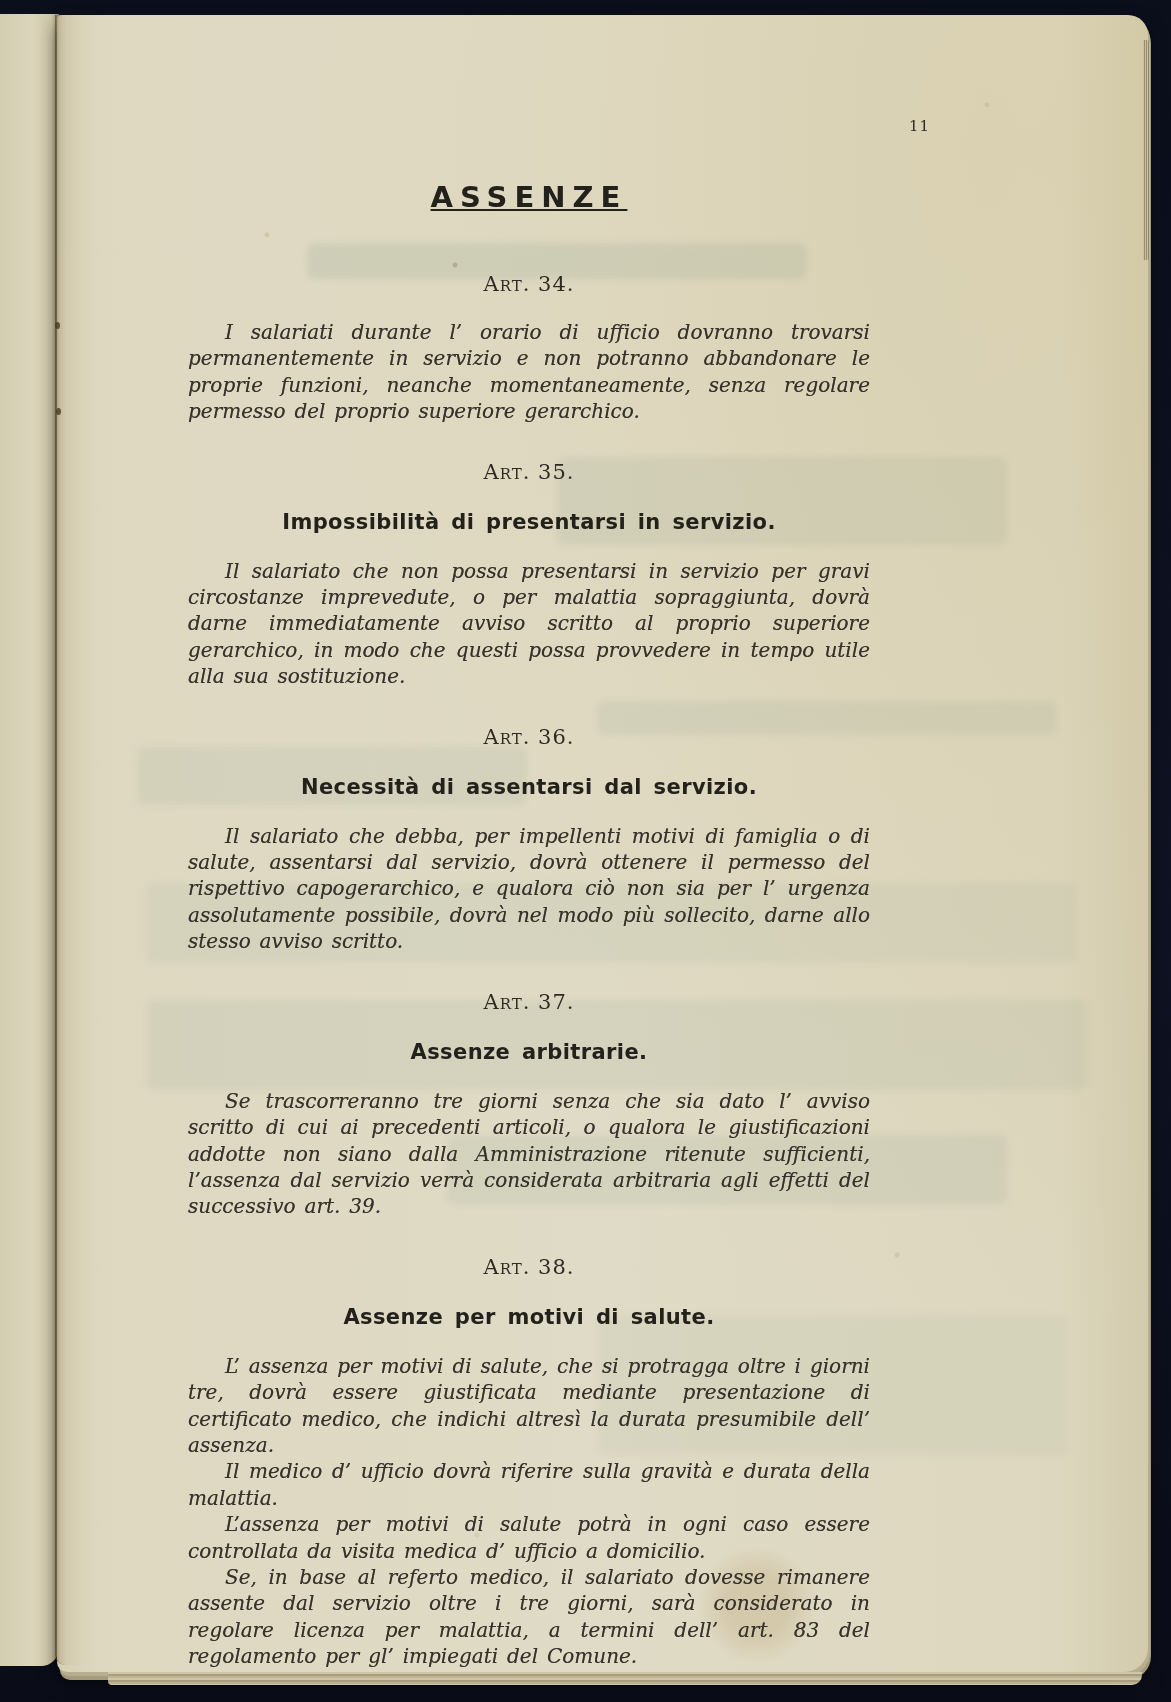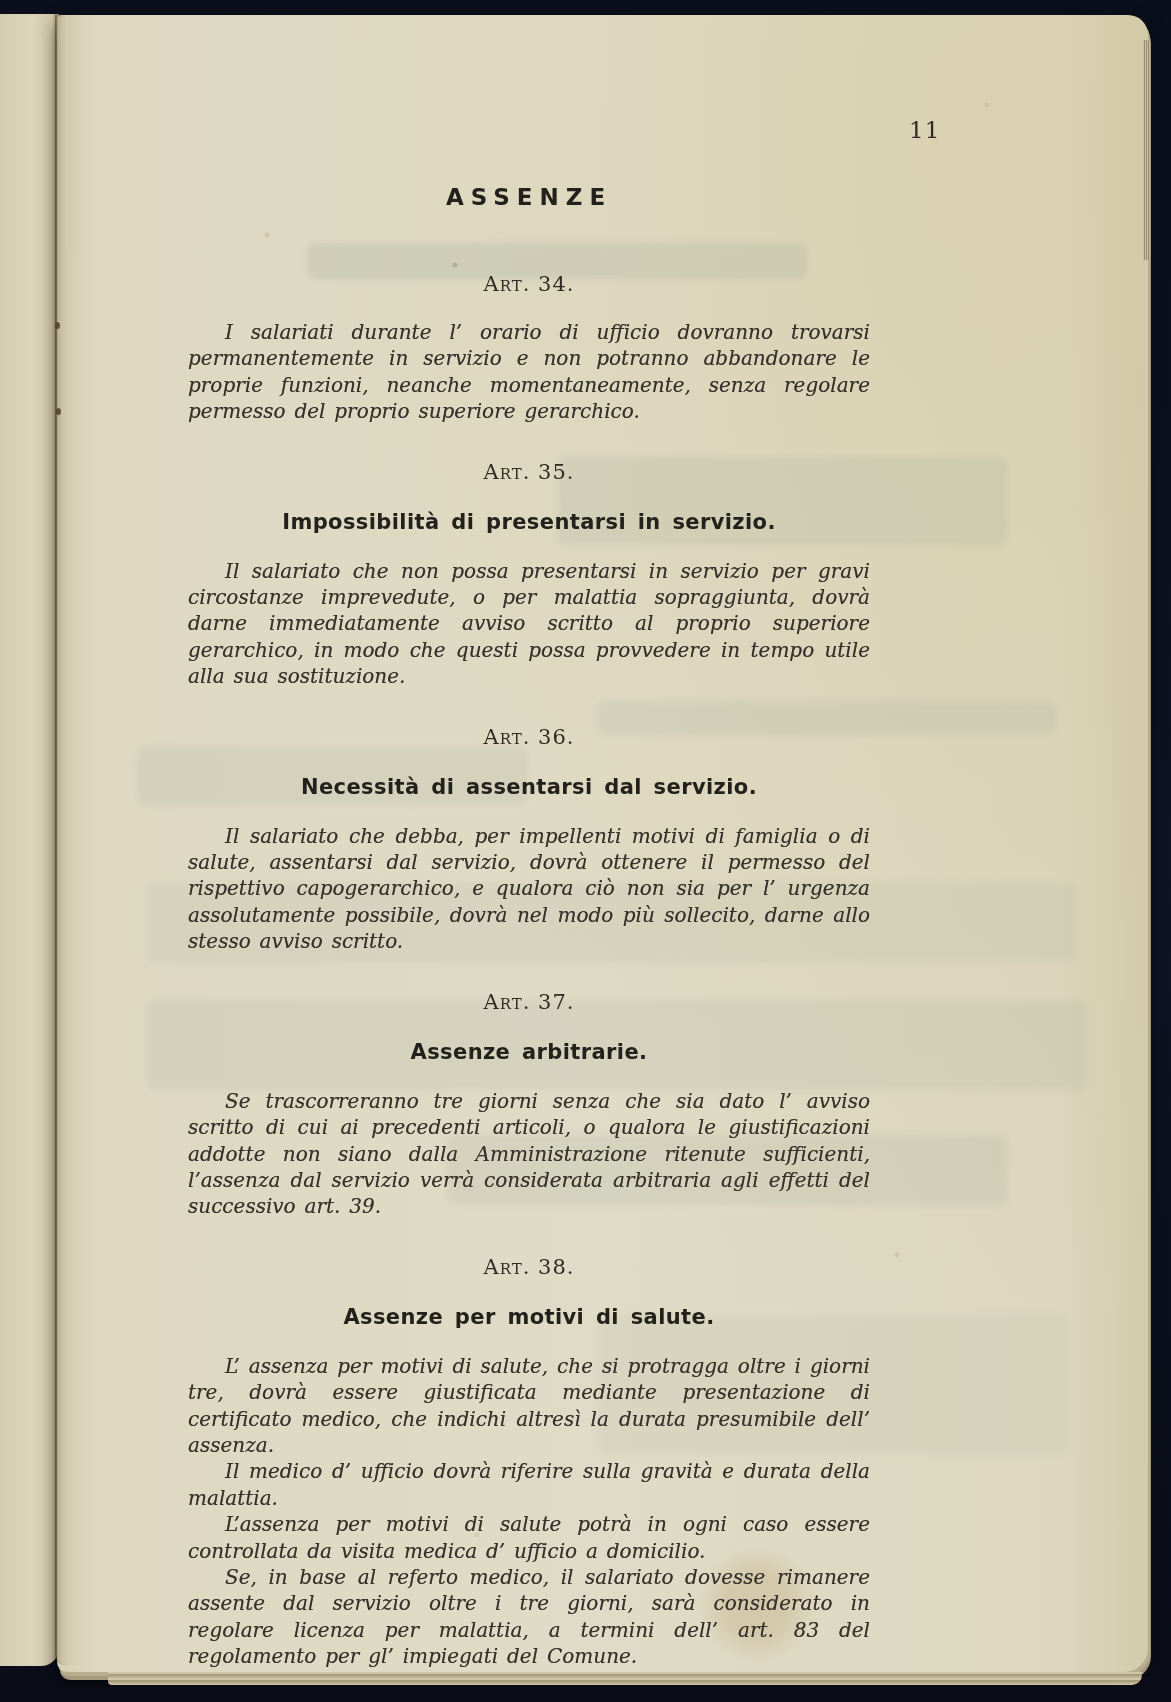--- a/index.html
+++ b/index.html
@@ -58,35 +58,36 @@
   }
   .page-edges-right {
     position: absolute; left: 1143px; top: 40px; width: 7px; height: 220px;
     background: repeating-linear-gradient(90deg, #c8bfa0 0 1px, #8d8264 1px 2px);
     border-radius: 0 4px 4px 0; opacity:.85;
   }
 
   
   .pagenum {
     position: absolute; left: 852px; top: 102px;
-    font-size: 23px; color: #2e2b24; letter-spacing: 1px;
+    font-size: 15px; color: #2e2b24; letter-spacing: 1px;
   }
   .content {
     position: absolute; left: 131px; top: 0;
     width: 682px;
     color: #35312a;
   }
   .doc-title {
     margin: 168px 0 0 0;
     text-align: center;
     font-family: "DejaVu Sans", "Liberation Sans", sans-serif;
     font-weight: bold;
-    font-size: 23px; line-height: 28px;
+    font-size: 29px; line-height: 28px;
     letter-spacing: 7px;
     color: #23211b;
+    text-decoration: underline;
   }
   .art-label {
     margin: 60px 0 0 0;
     text-align: center;
     font-variant: small-caps;
     font-size: 21px; line-height: 26px;
     color: #2e2b24;
     letter-spacing: 1px;
   }
   .art-label.tight { margin-top: 34px; }

